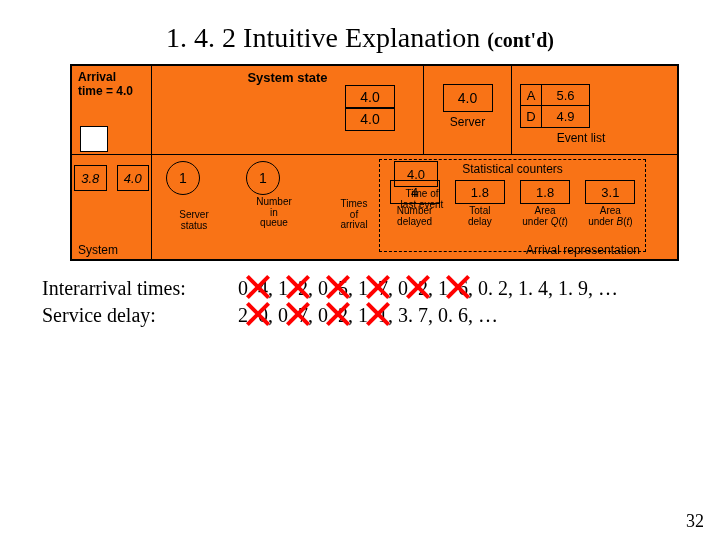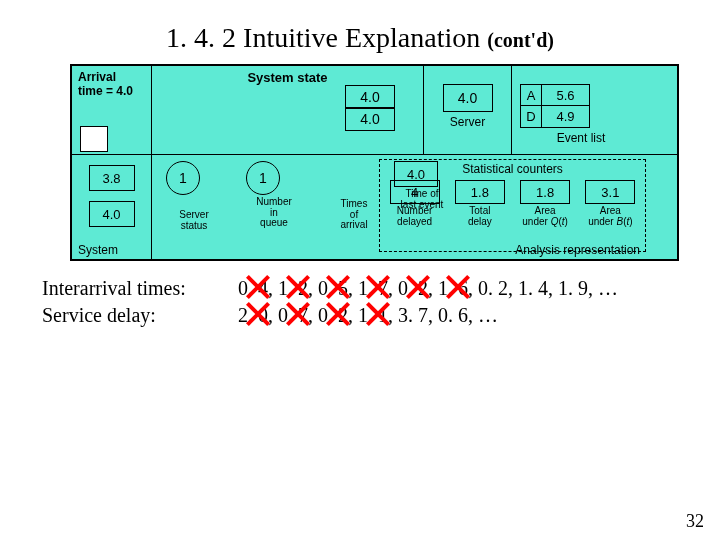--- a/index.html
+++ b/index.html
@@ -1,21 +1,21 @@
 <!DOCTYPE html>
 <html><head>
 <meta charset="utf-8">
 <style>
   * { box-sizing: border-box; margin: 0; padding: 0; }
   html, body { width: 720px; height: 540px; font-family: "Times New Roman", serif; background: #fff; color: #000; }
   .slide { position: relative; width: 720px; height: 540px; }
   .title { font-size: 28px; text-align: center; padding-top: 22px; font-weight: 400; }
   .title .contd { font-size: 20px; font-weight: bold; }
   .diagram-wrap { margin: 10px auto 0; width: 580px; }
-  .diagram { border: 2px solid #000; width: 609px; background: #5eead4; position: relative; }
+  .diagram { border: 2px solid #000; width: 609px; background: #f97316; position: relative; }
   .row { display: flex; align-items: stretch; }
   .cell { position: relative; }
   .toprow { border-bottom: 1.5px solid #000; }
   .toprow .cell { padding: 2px 2px 26px 2px; }
   .title-label { font-weight: bold; font-size: 13px; font-family: Arial, sans-serif; }
   
   .c-arrival { width: 80px; border-right: 1.5px solid #000; }
   .c-system  { width: 272px; border-right: 1.5px solid #000; }
   .c-clock   { width: 88px; border-right: 1.5px solid #000; }
   .c-event   { width: 138px; }
@@ -35,21 +35,21 @@
   .evt-grid { margin: 16px 0 0 6px; }
   .evt-row { display: flex; }
   .evt-l { width: 22px; height: 22px; border: 1.5px solid #000; display: flex; align-items: center; justify-content: center; font-size: 13px; font-family: Arial, sans-serif; }
   .evt-r { width: 48px; height: 22px; border: 1.5px solid #000; border-left: none; display: flex; align-items: center; justify-content: center; font-size: 13px; font-family: Arial, sans-serif; }
   .evt-row + .evt-row .evt-l, .evt-row + .evt-row .evt-r { border-top: none; }
   .evt-title { font-size: 12px; font-family: Arial, sans-serif; text-align: center; margin-top: 3px; }
   
   .botrow .cell { padding: 4px 2px 2px 2px; }
   .c-left  { width: 80px; border-right: 1.5px solid #000; }
   .c-right { width: 498px; position: relative; }
-  .leftstack { padding-top: 6px; display: flex; flex-direction: column; gap: 10px; align-items: center; }
+  .leftstack { padding-top: 6px; display: flex; flex-direction: row; gap: 10px; align-items: center; font-style: italic; }
   .lbox { width: 46px; height: 26px; border: 1.5px solid #000; display: flex; align-items: center; justify-content: center; font-size: 13px; font-family: Arial, sans-serif; }
   .syslabel { font-size: 12px; font-family: Arial, sans-serif; position: absolute; left: 6px; bottom: 2px; }
   .comp-title { text-align: right; font-size: 12px; font-family: Arial, sans-serif; padding-right: 6px; position: absolute; right: 4px; bottom: 2px; }
   
   .stats { position: absolute; right: 4px; top: 4px; border: 1.5px dashed #000; width: 267px; padding: 2px 2px 24px 2px; }
   .stats-title { text-align: center; font-size: 12px; font-family: Arial, sans-serif; }
   .stats-row { display: flex; justify-content: space-around; margin-top: 4px; }
   .stat-box { width: 50px; height: 24px; border: 1.5px solid #000; display: flex; align-items: center; justify-content: center; font-size: 13px; font-family: Arial, sans-serif; }
   .stats-labels { display: flex; justify-content: space-around; margin-top: 2px; }
   .stat-label { width: 56px; font-size: 10px; font-family: Arial, sans-serif; text-align: center; line-height: 1.05; }
@@ -165,21 +165,21 @@
               <div class="stat-label">
                 <span>Area</span><br>
                 <span>under <span class="ital">Q</span>(<span class="ital">t</span>)</span>
               </div>
               <div class="stat-label">
                 <span>Area</span><br>
                 <span>under <span class="ital">B</span>(<span class="ital">t</span>)</span>
               </div>
             </div>
           </div>
-          <div class="comp-title">Analysis representation</div>
+          <div class="comp-title">Arrival representation</div>
         </div>
       </div>
     </div>
   </div>
 
   <div class="times-block">
     <div class="times-row">
       <div class="times-label">Interarrival times:</div>
       <div class="times-values">0. 4, 1. 2, 0. 5, 1. 7, 0. 2, 1. 6, 0. 2, 1. 4, 1. 9, …</div>
       <div class="cross" style="left:202px; top:-4px"></div>

